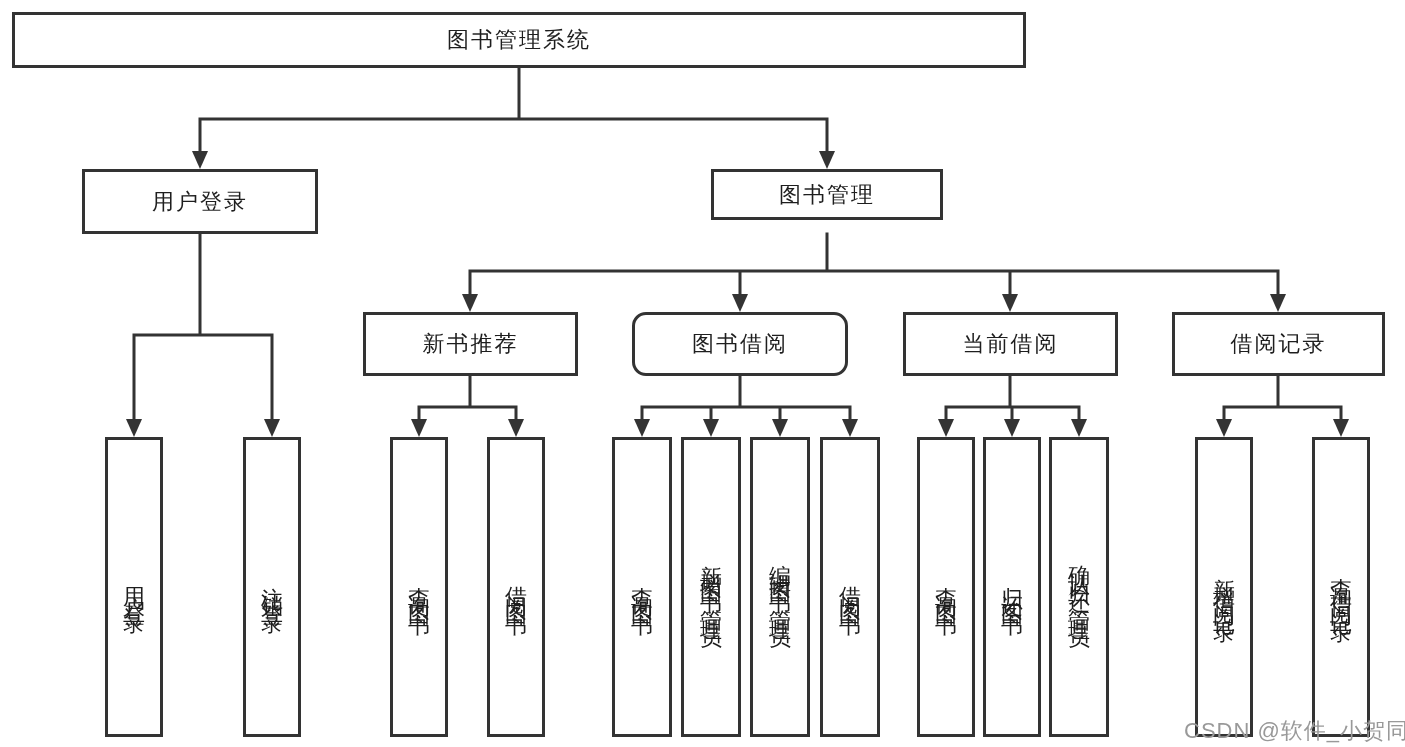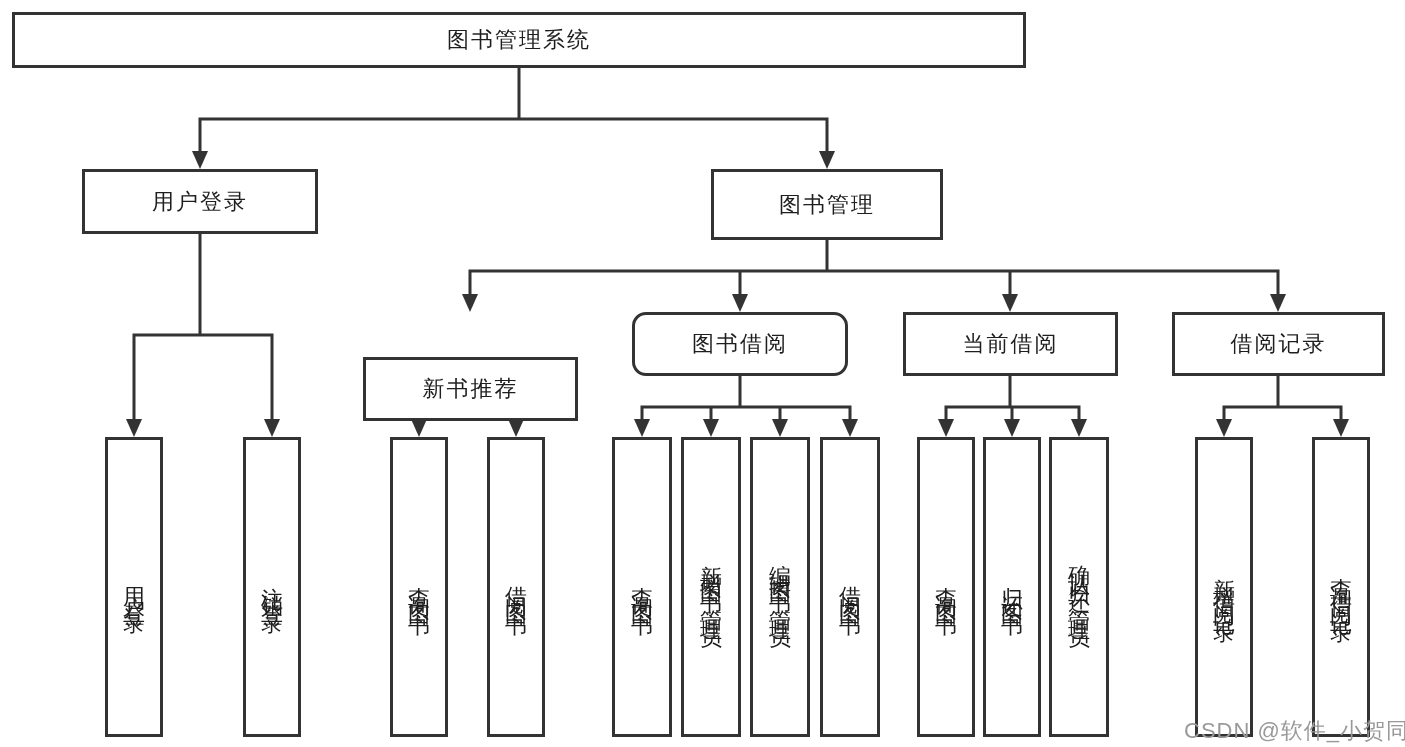--- a/index.html
+++ b/index.html
@@ -107,25 +107,25 @@
     </g>
   </svg>
 
   <div class="box" style="left:12px; top:12px; width:1014px; height:56px;">
     <span class="hlabel">图书管理系统</span>
   </div>
 
   <div class="box" style="left:82px; top:169px; width:236px; height:65px;">
     <span class="hlabel">用户登录</span>
   </div>
-  <div class="box" style="left:711px; top:169px; width:232px; height:71px;">
+  <div class="box" style="left:711px; top:169px; width:232px; height:51px;">
     <span class="hlabel">图书管理</span>
   </div>
 
-  <div class="box" style="left:363px; top:312px; width:215px; height:64px;margin-top:45px;">
+  <div class="box" style="left:363px; top:312px; width:215px; height:64px;">
     <span class="hlabel">新书推荐</span>
   </div>
   <div class="box" style="left:632px; top:312px; width:216px; height:64px;border-radius:14px;">
     <span class="hlabel">图书借阅</span>
   </div>
   <div class="box" style="left:903px; top:312px; width:215px; height:64px;text-align:center;">
     <span class="hlabel">当前借阅</span>
   </div>
   <div class="box" style="left:1172px; top:312px; width:213px; height:64px;">
     <span class="hlabel">借阅记录</span>

